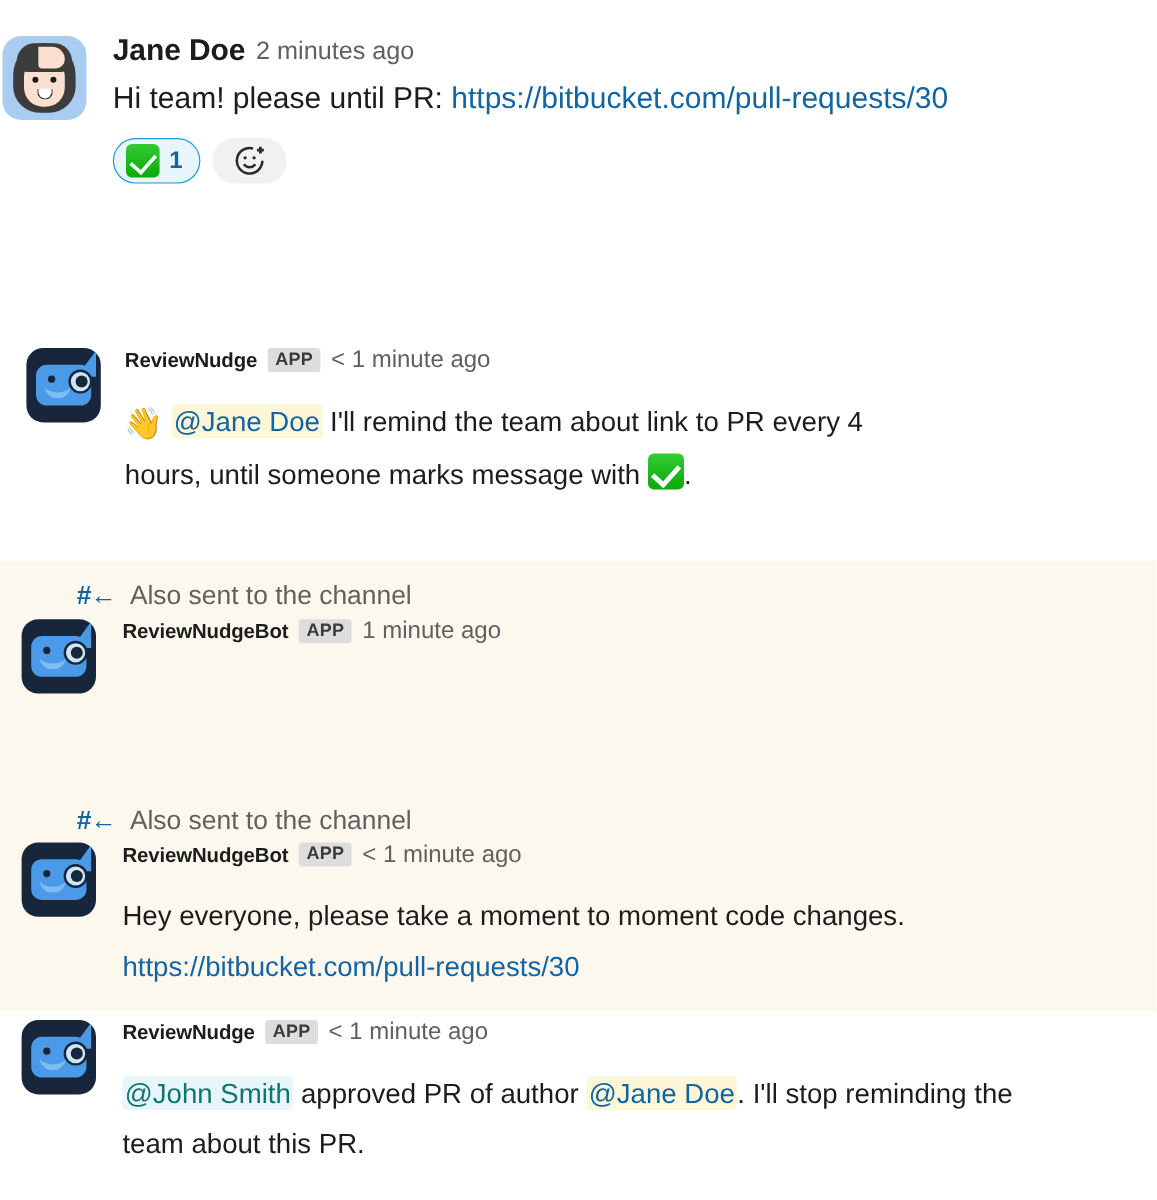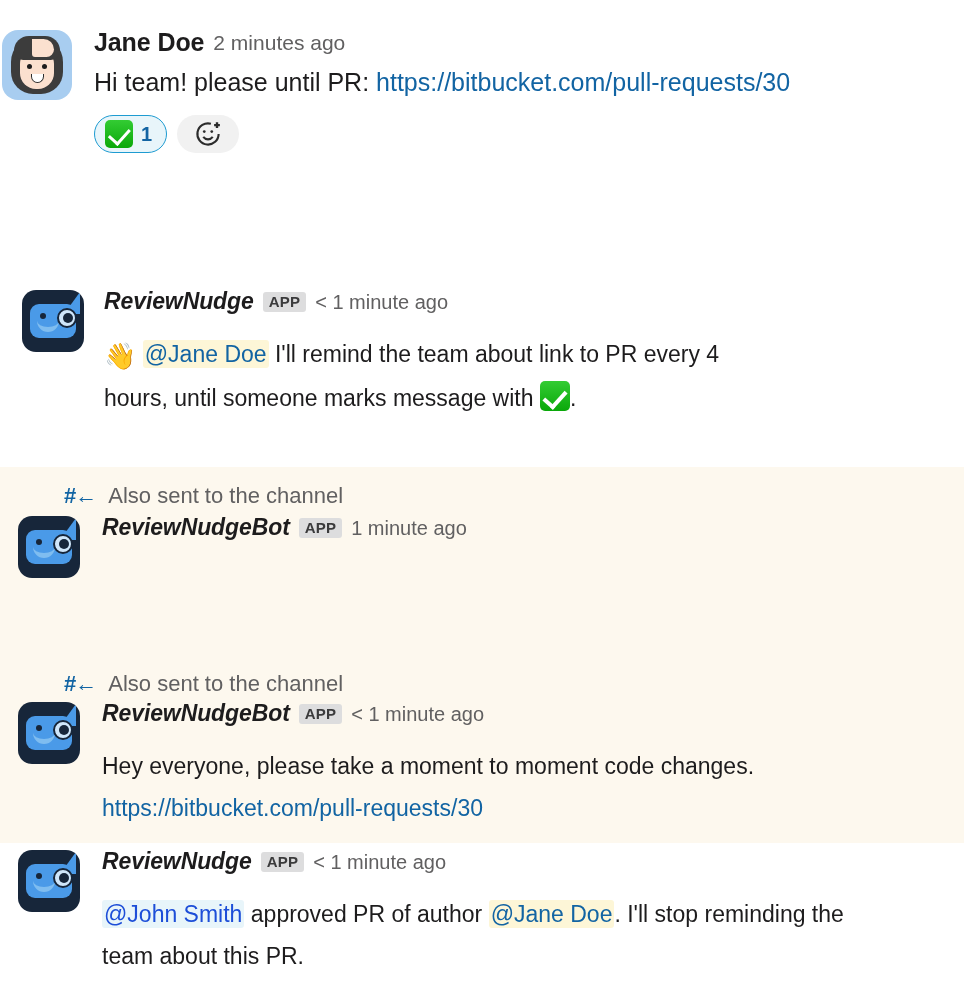--- a/index.html
+++ b/index.html
@@ -32,21 +32,21 @@
     color: #1d1c1d;
     word-wrap: break-word;
   }
   .lnk { color: #1264a3; text-decoration: none; }
 
   .mention-yellow {
     background: #fdf6d7; color: #1264a3;
     border-radius: 3px; padding: 1px 2px;
   }
   .mention-blue {
-    background: #e8f5fa; color: #1d4ed8;
+    background: #e8f5fa; color: #0f766e;
     border-radius: 3px; padding: 1px 2px;
   }
 
   
   .root-msg { position: absolute; left: 2px; top: 30px; width: 930px; }
   .root-msg .hdr { font-size: 25px; }
   .root-msg .author { font-size: 25px; }
   .root-msg .ts { font-size: 21px; }
   .root-msg .text { font-size: 25px; line-height: 41px; margin-top: 7px; width: 714px; }
   .root-msg .avatar-col { margin-right: 22px; }
@@ -118,21 +118,21 @@
   
   .replies-row {
     position: absolute; left: 18px; top: 238px;
     width: 928px; display: flex; align-items: center; gap: 16px;
   }
   .replies-label { color: #616061; font-size: 22px; white-space: nowrap; }
   .replies-line { flex: 1 1 auto; height: 1px; background: #dddddd; }
 
   
   .reply .hdr { font-size: 23px; }
-  .reply .author { font-size: 23px; font-style: italic; }
+  .reply .author { font-size: 17px; }
   .reply .ts { font-size: 20px; }
   .reply .text { font-size: 23px; line-height: 42px; margin-top: 20px; }
 
   
   .av-bot {
     width: 62px; height: 62px; border-radius: 14px;
     background: #17263a; position: relative; overflow: hidden;
   }
   .av-bot .fin {
     position: absolute; right: 4px; top: 2px;

